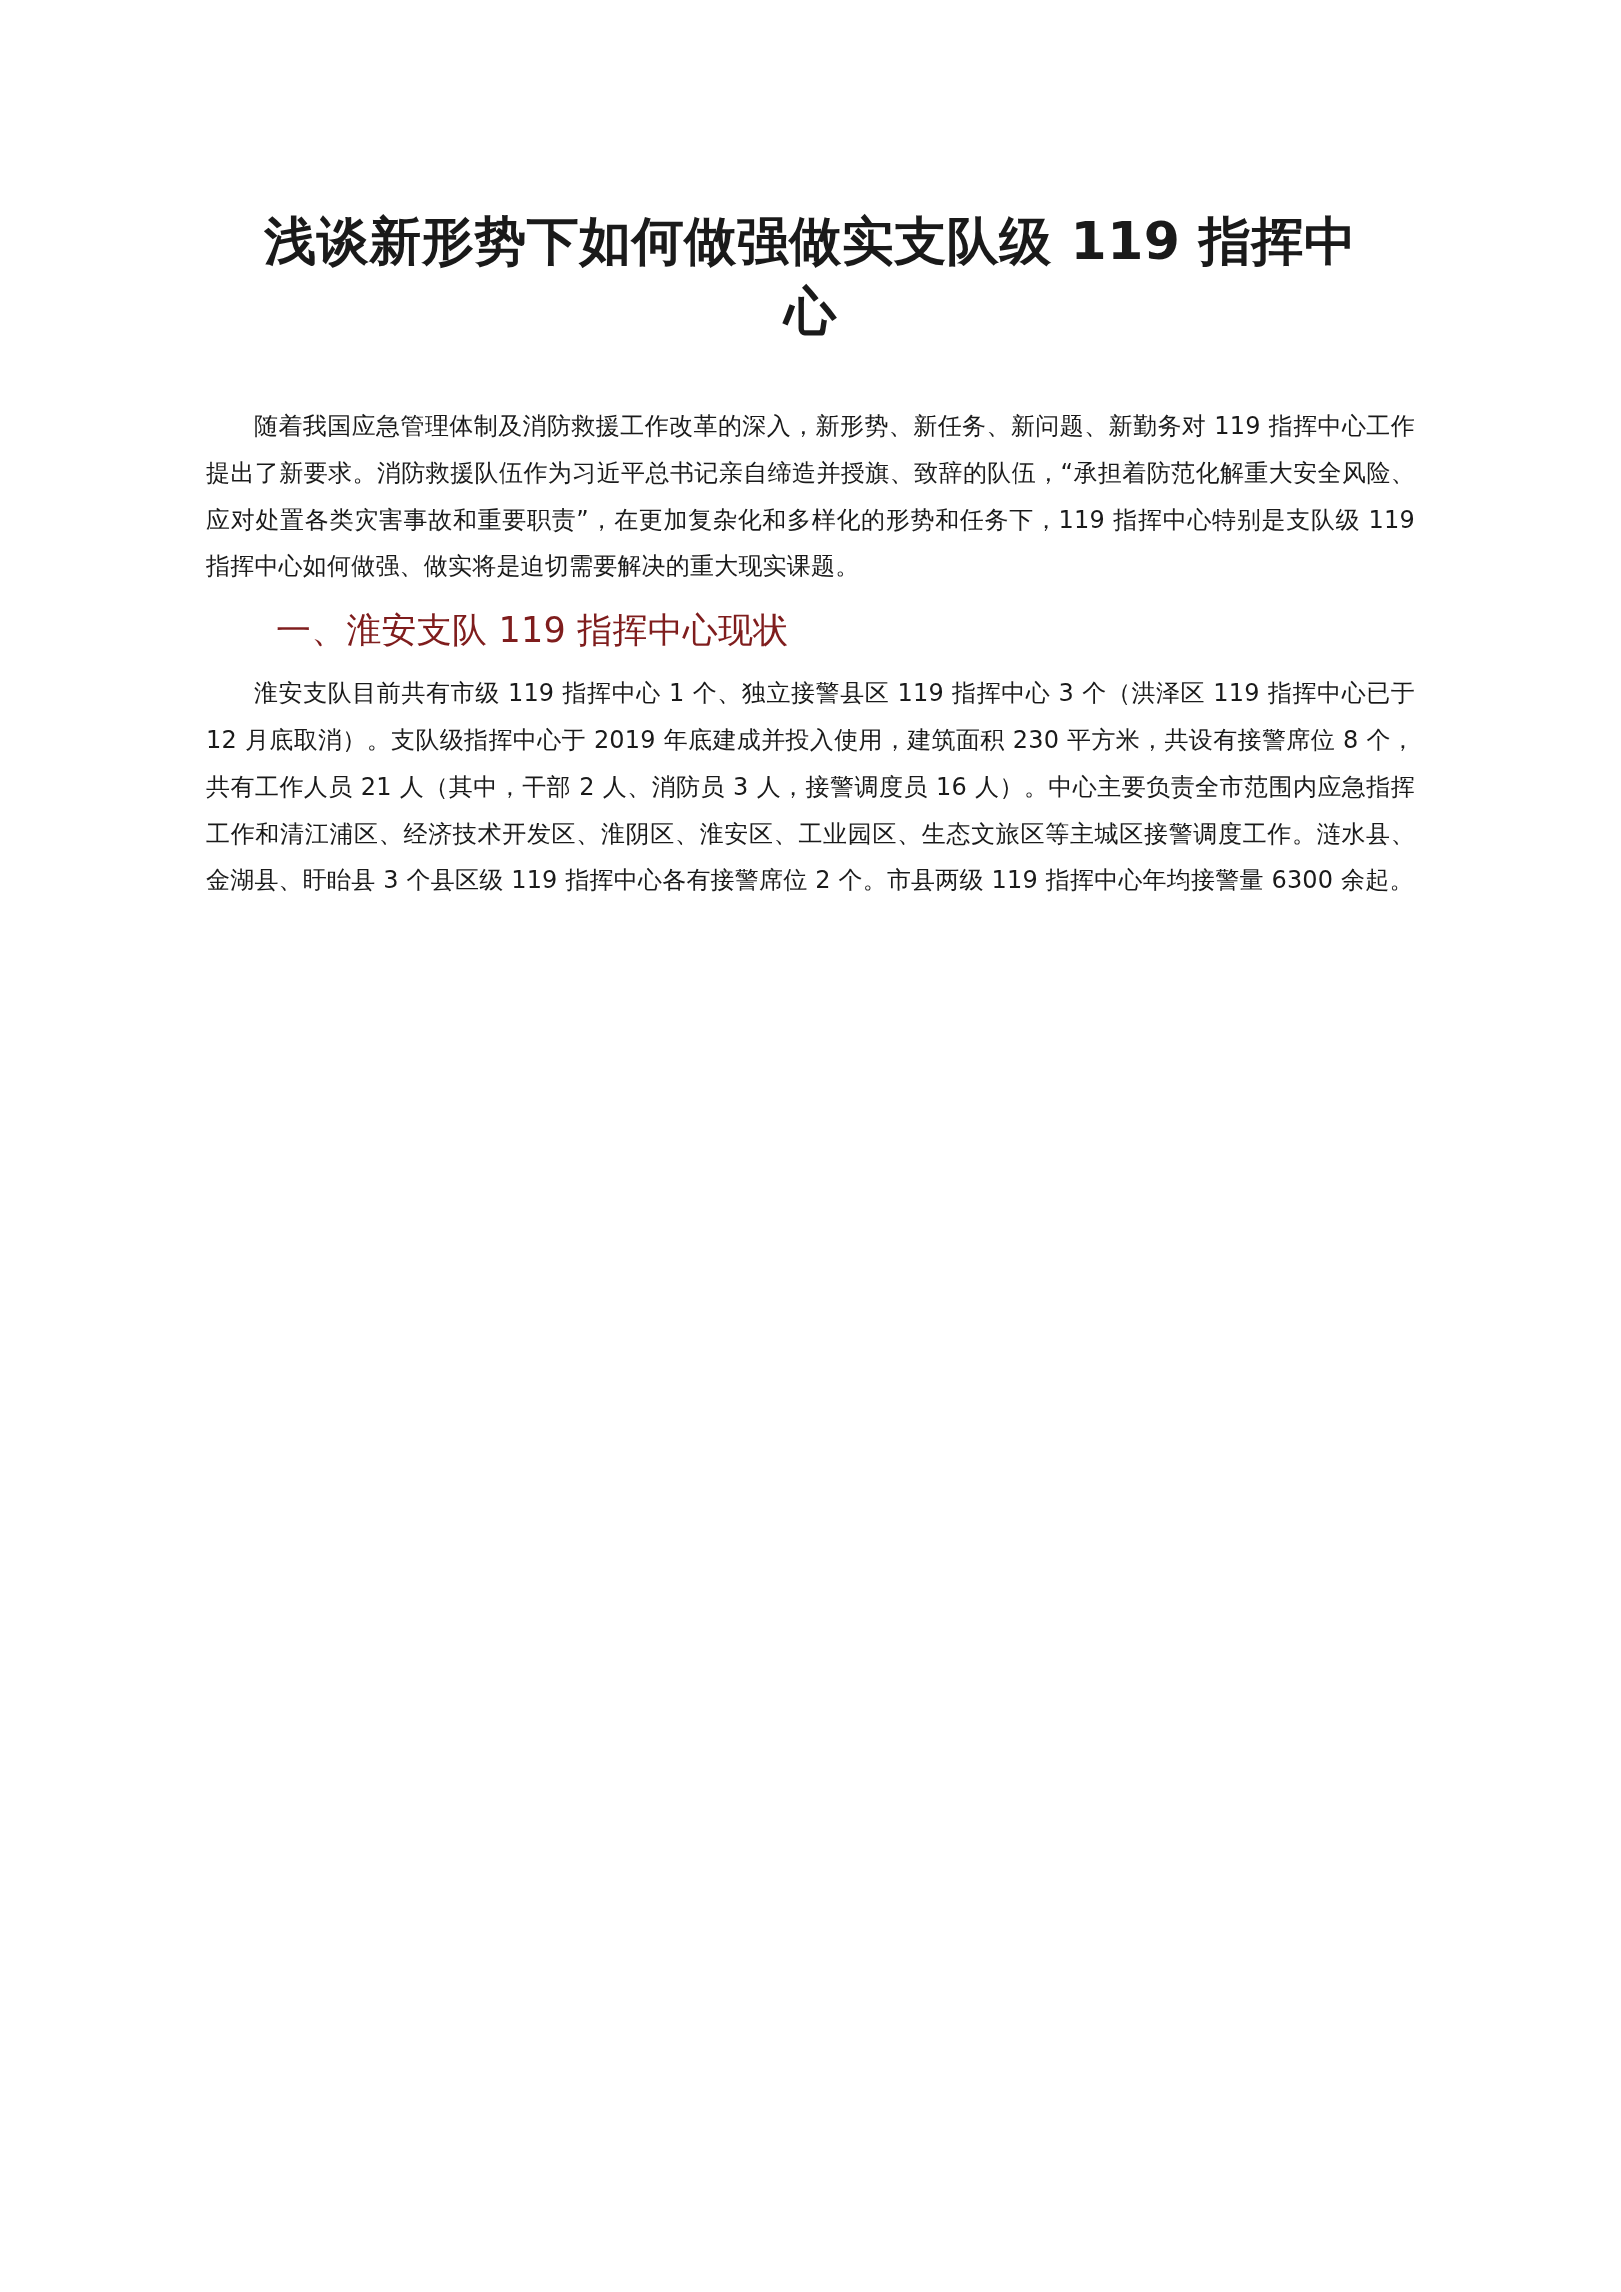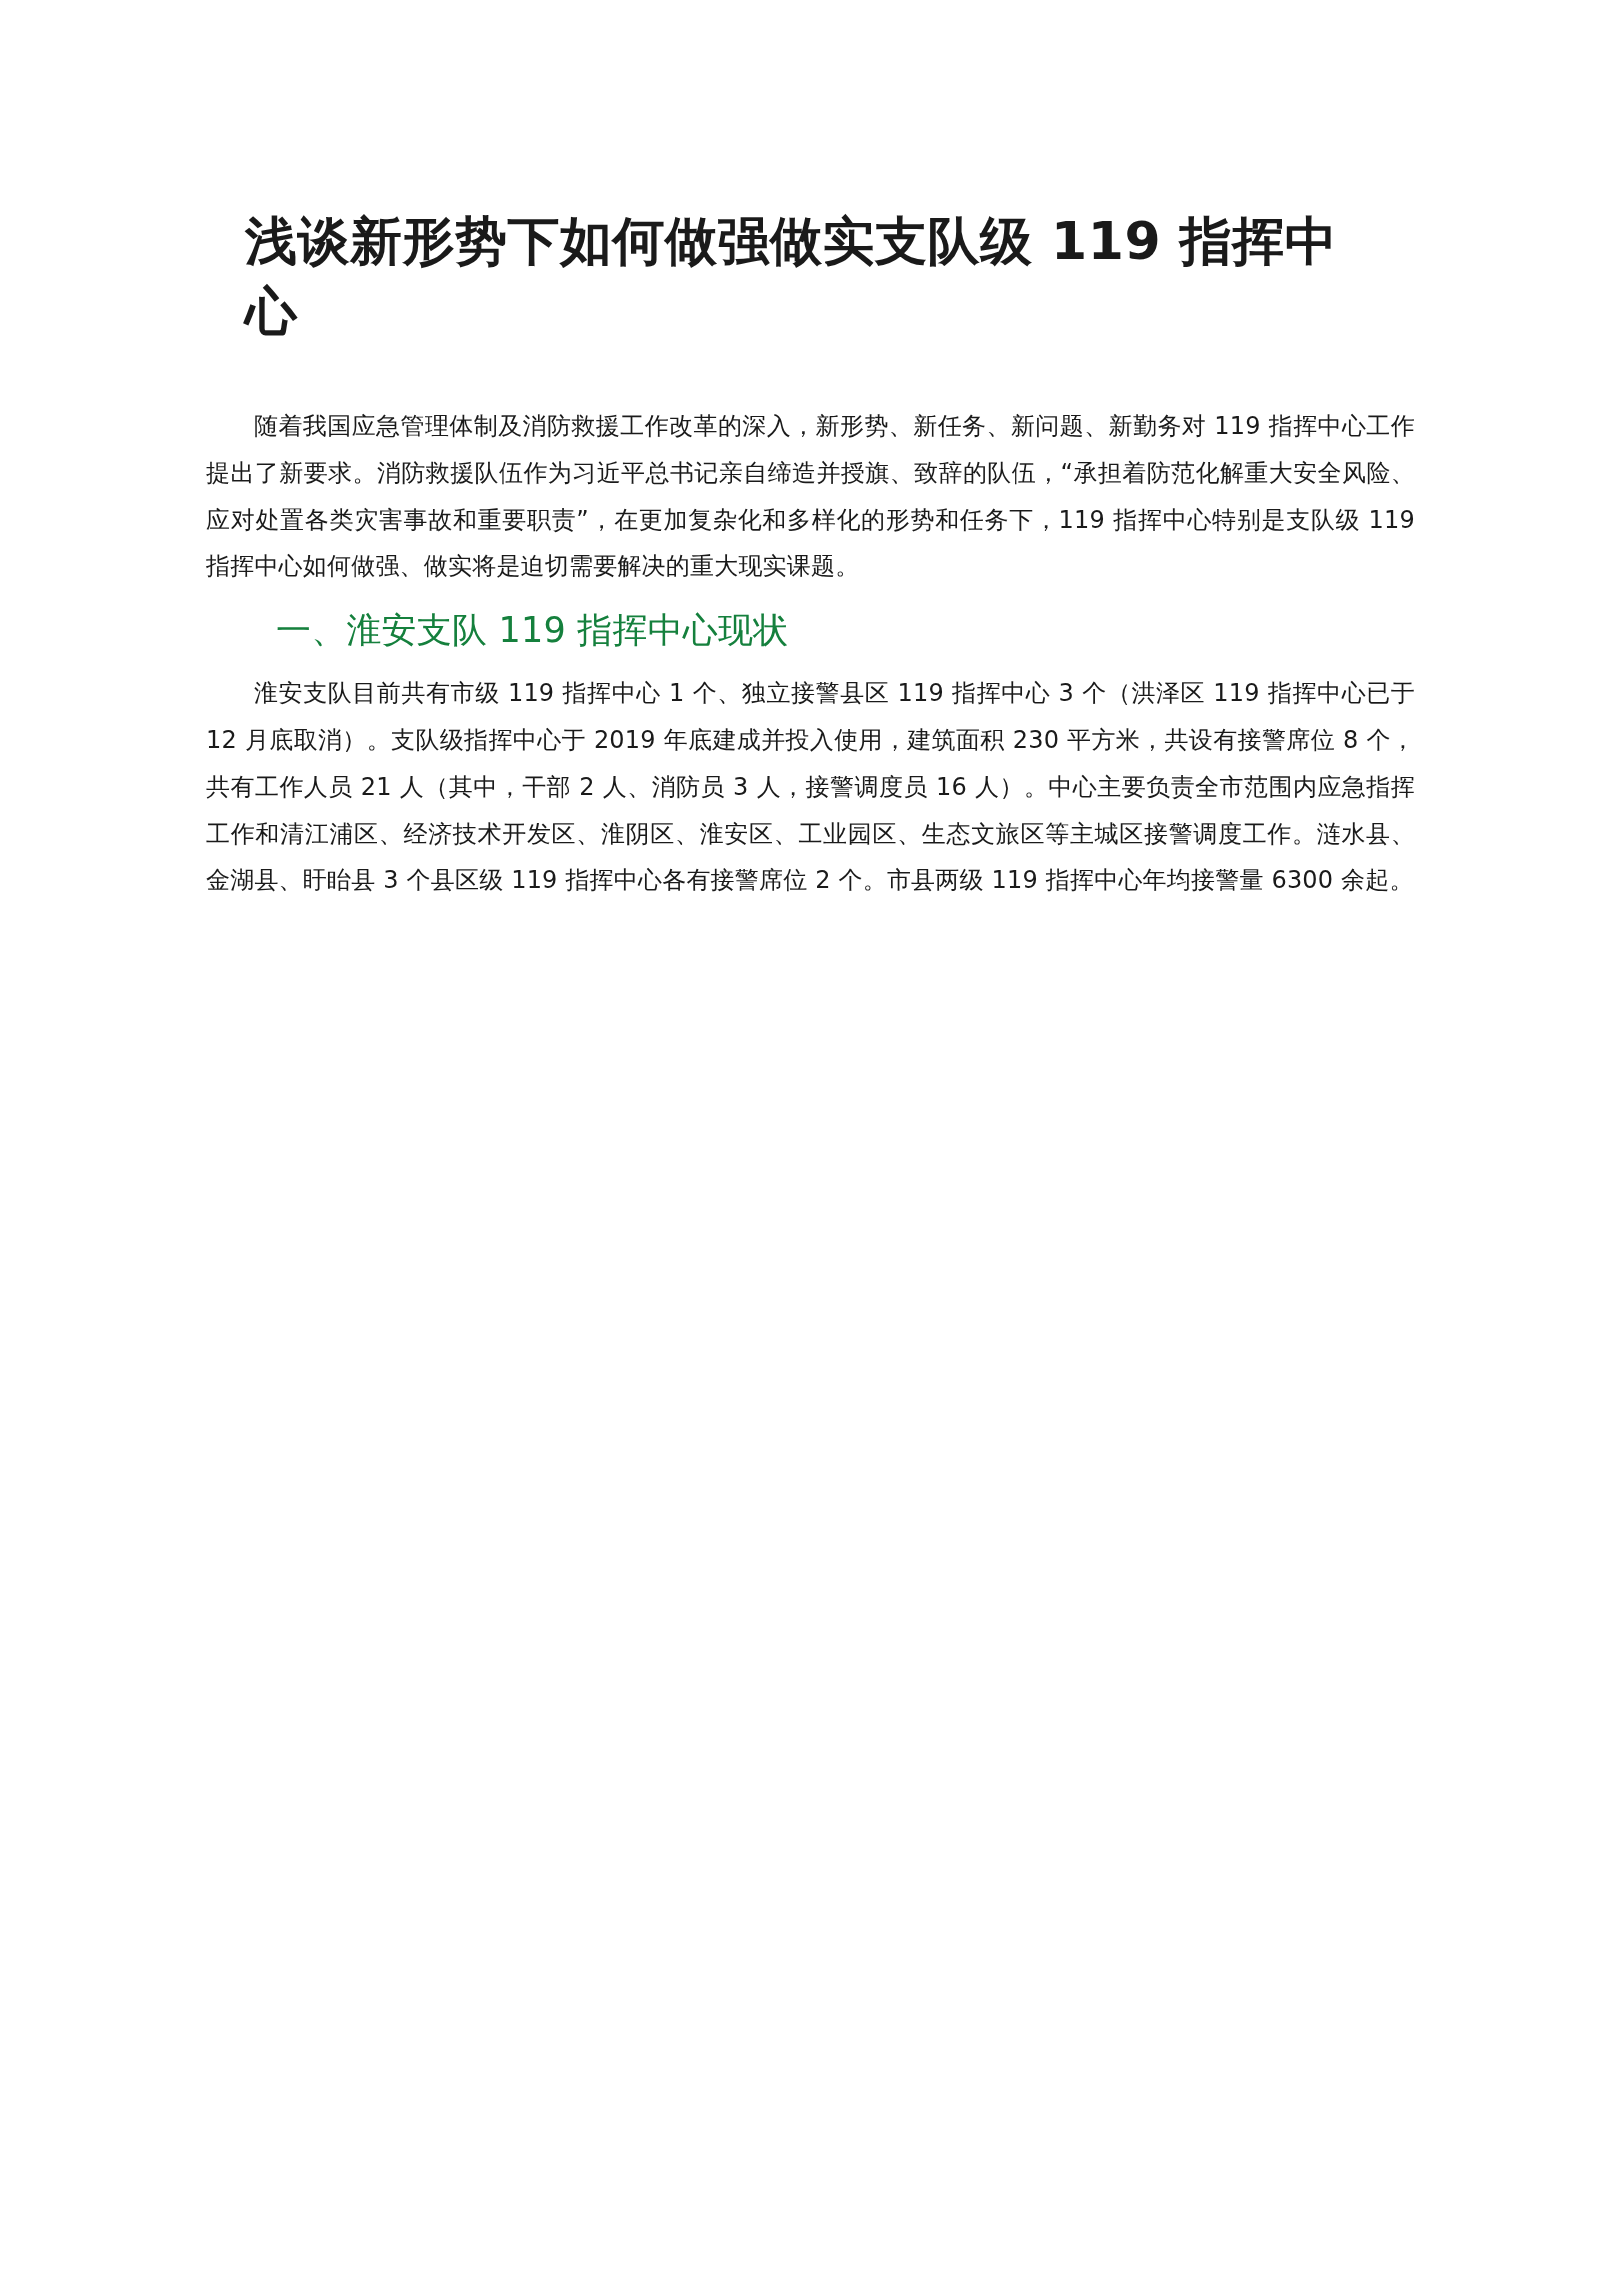--- a/index.html
+++ b/index.html
@@ -20,21 +20,21 @@
     box-sizing: border-box;
     padding: 186px 206px 147px 206px;
     background: #fff;
     position: relative;
   }
   .doc-title {
     font-family: "DejaVu Sans", "Liberation Sans", sans-serif;
     font-size: 52px;
     font-weight: 700;
     line-height: 1.35;
-    text-align: left;
+    text-align: center;
     color: #1a1a1a;
     margin: 19.6px 39px 0 39px;
     letter-spacing: 0.5px;
   }
   .body-block {
     margin-top: 57px;
   }
   p.para {
     font-family: "DejaVu Sans", "Liberation Sans", sans-serif;
     font-size: 24px;
@@ -46,21 +46,21 @@
     text-indent: 2em;
     letter-spacing: 0.2px;
   }
   p.para:last-child {
     margin-bottom: 0;
   }
   .heading-para {
     font-family: "DejaVu Sans", "Liberation Sans", sans-serif;
     font-size: 35px;
     line-height: 1.95;
-    color: #15803d;
+    color: #7f1d1d;
     margin: 0 0 5.9px 0;
     text-indent: 2em;
     letter-spacing: 0.2px;
   }
 </style>
 </head>
 <body>
 
 <div class="page">
 

